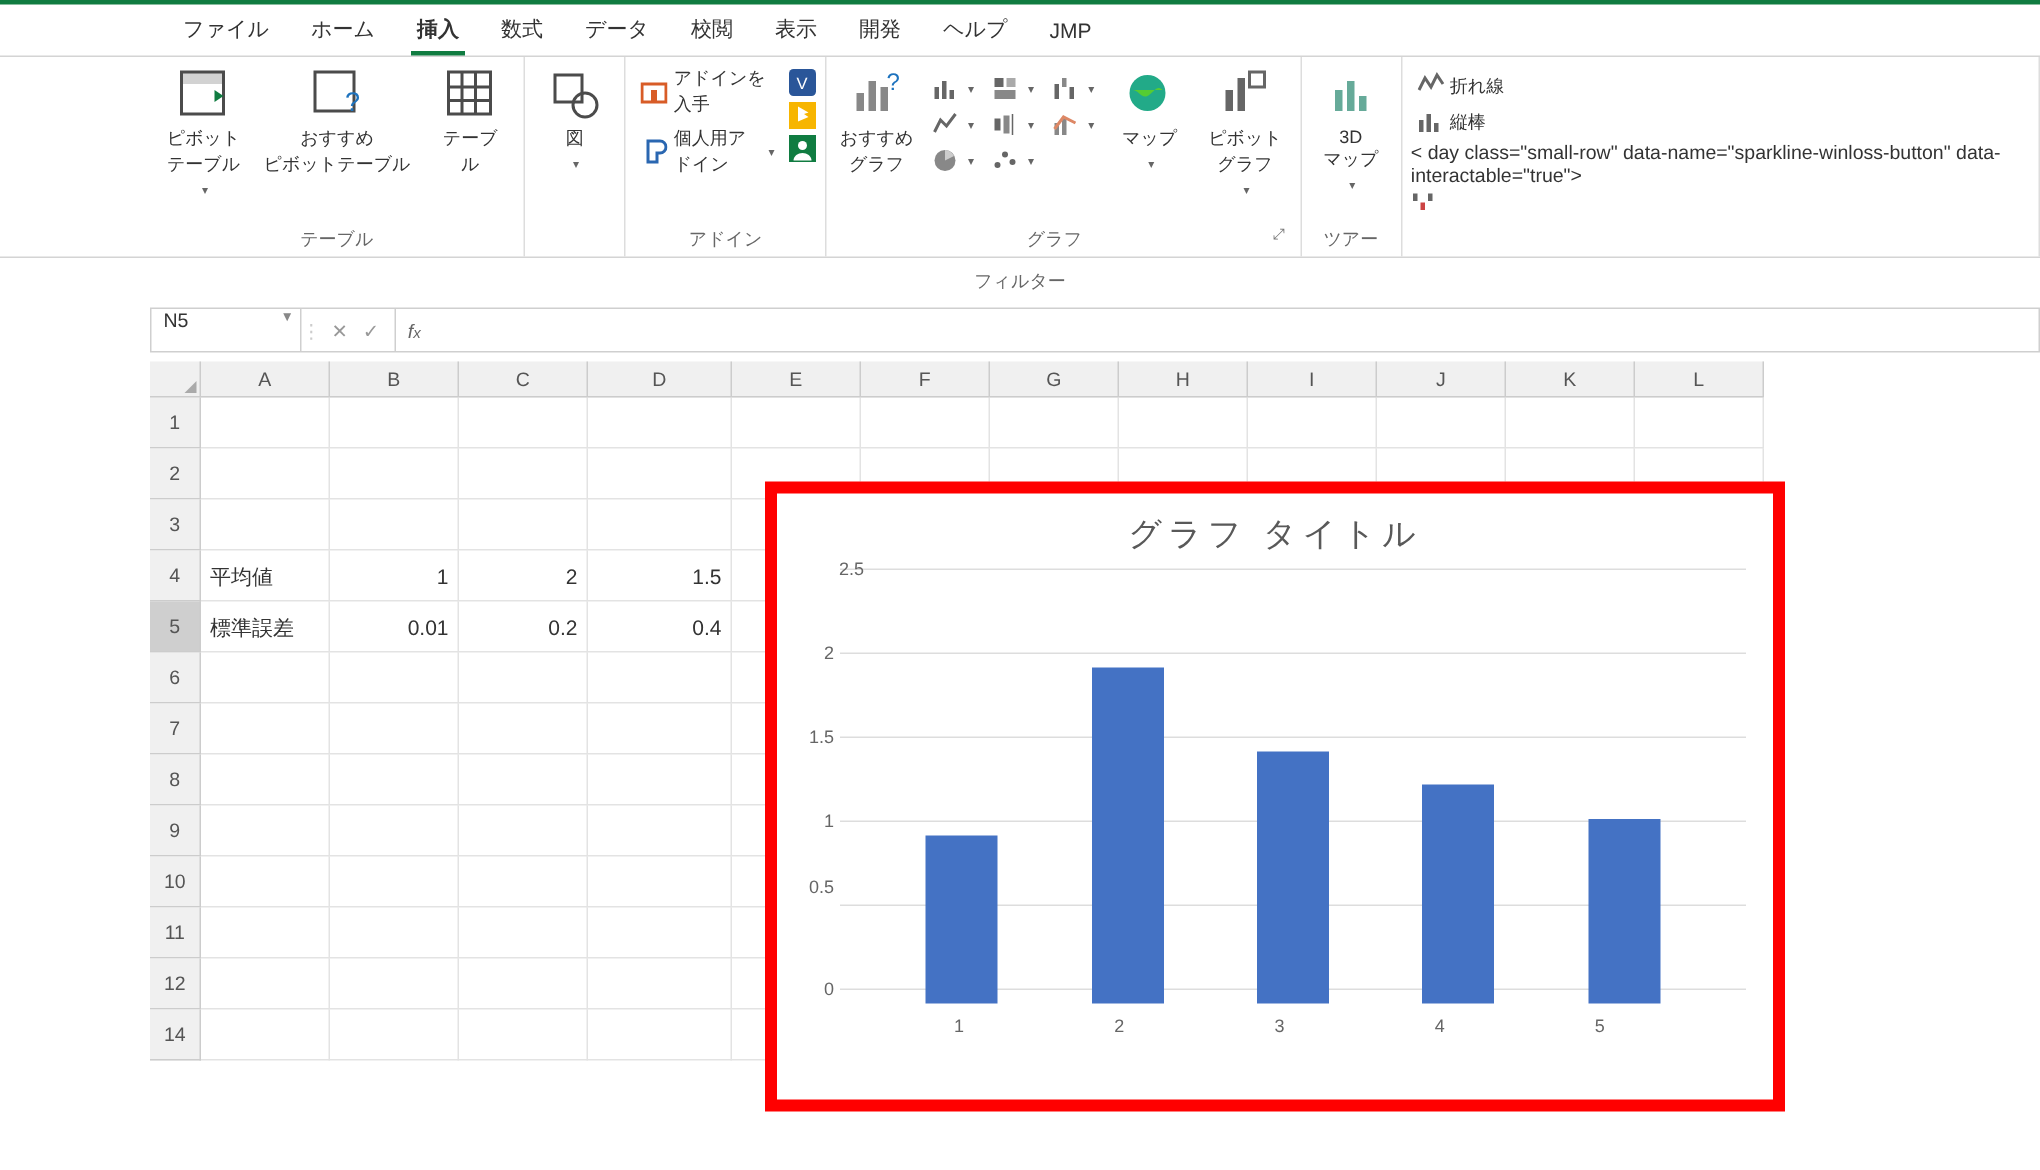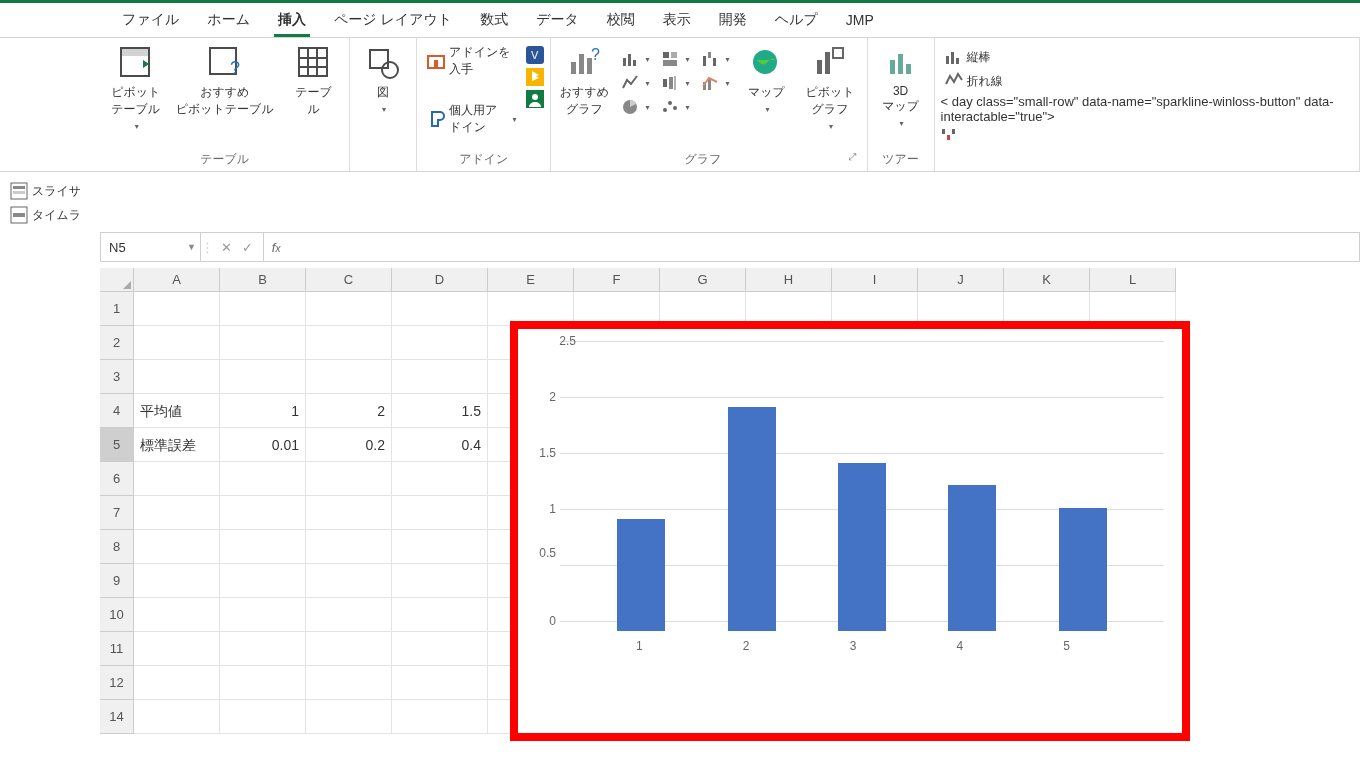--- a/index.html
+++ b/index.html
@@ -13,21 +13,21 @@
   .ribbon-group { display: flex; flex-direction: column; border-right: 1px solid #ddd; padding: 4px 6px 0 6px; }
   .ribbon-group-body { flex: 1; display: flex; align-items: flex-start; gap: 6px; }
   .ribbon-group-label { text-align: center; font-size: 12px; color: #666; padding: 3px 0; }
   .big-btn { display: flex; flex-direction: column; align-items: center; justify-content: flex-start; gap: 4px; padding: 4px 6px; font-size: 12px; text-align: center; cursor: pointer; min-width: 54px; }
   .big-btn .ico { width: 34px; height: 34px; }
   .small-row { display: flex; align-items: center; gap: 4px; font-size: 12px; padding: 2px 4px; cursor: pointer; }
   .mini-ico { width: 18px; height: 18px; flex-shrink: 0; }
   .col-stack { display: flex; flex-direction: column; gap: 2px; }
   .launcher { float: right; font-size: 10px; color: #777; padding-right: 4px; }
   .formula-bar { display: flex; align-items: center; height: 30px; border: 1px solid #cfcfcf; margin: 6px 0 6px 100px; }
-  .name-box { width: 100px; padding: 0 8px; font-size: 13px; border-right: 1px solid #cfcfcf; display:flex; align-items:center; height:100%; position:relative; }
+  .name-box { width: 100px; padding: 0 8px; font-size: 13px; border-right: 1px solid #cfcfcf; display:flex; height:100%; position:relative; }
   .name-box .dd { position:absolute; right:4px; color:#888; font-size:9px; }
   .fx-btns { display: flex; align-items: center; gap: 10px; padding: 0 10px; color: #999; border-right: 1px solid #cfcfcf; height:100%; }
   .fx-label { font-style: italic; color: #666; padding: 0 8px; text-align: center; }
   .grid { position: relative; margin-left: 100px; }
   .col-headers { display: flex; height: 24px; }
   .corner { width: 34px; background: #f0f0f0; border-right: 1px solid #ccc; border-bottom: 1px solid #ccc; position: relative; }
   .corner::after { content: ""; position: absolute; right: 2px; bottom: 2px; border-right: 8px solid #aaa; border-top: 8px solid transparent; }
   .col-h { flex: 0 0 86px; background: #f0f0f0; border-right: 1px solid #ccc; border-bottom: 1px solid #ccc; text-align: center; line-height: 24px; font-size: 13px; color: #555; }
   .col-h.D { flex-basis: 96px; }
   .row { display: flex; height: 34px; }
@@ -49,21 +49,20 @@
 </style>
 </head>
 <body>
 
 <div class="top-green"></div>
 
 <div class="menu-bar">
   <div class="menu-item">ファイル</div>
   <div class="menu-item">ホーム</div>
   <div class="menu-item active">挿入</div>
-  <div class="menu-item">ページ レイアウト</div>
   <div class="menu-item">数式</div>
   <div class="menu-item">データ</div>
   <div class="menu-item">校閲</div>
   <div class="menu-item">表示</div>
   <div class="menu-item">開発</div>
   <div class="menu-item">ヘルプ</div>
   <div class="menu-item">JMP</div>
 </div>
 
 <div class="ribbon">
@@ -111,21 +110,21 @@
           </svg>
         <span>図</span>
         <span class="drop-tri">▾</span>
       </div>
     </div>
     <div class="ribbon-group-label"></div>
   </div>
 
   <div class="ribbon-group">
     <div class="ribbon-group-body">
-      <div class="col-stack" style="gap:20px">
+      <div class="col-stack" style="gap:2px">
         <div class="small-row">
           <svg class="mini-ico">
               <rect x="1" y="4" width="16" height="12" fill="none" stroke="#d85c27" stroke-width="2"></rect>
               <rect x="7" y="8" width="4" height="8" fill="#d85c27"></rect>
             </svg>
           <span>アドインを入手</span>
         </div>
         <div class="small-row">
           <svg class="mini-ico">
               <path d="M5 2h8a4 4 0 010 8h-2v6H5z" fill="none" stroke="#2a67b1" stroke-width="2"></path>
@@ -269,63 +268,45 @@
       </div>
     </div>
     <div class="ribbon-group-label">ツアー</div>
   </div>
 
   <div class="ribbon-group">
     <div class="ribbon-group-body">
       <div class="col-stack" style="padding-top:4px">
         <div class="small-row">
             <svg class="mini-ico">
+              <polyline points="1,12 5,4 9,10 13,2 17,8" fill="none" stroke="#666" stroke-width="2"></polyline>
+            </svg>
+            <span>折れ線</span>
+          </div>
+        <div class="small-row">
+            <svg class="mini-ico">
               <rect x="1" y="8" width="3" height="8" fill="#666"></rect>
               <rect x="6" y="4" width="3" height="12" fill="#666"></rect>
               <rect x="11" y="10" width="3" height="6" fill="#666"></rect>
             </svg>
             <span>縦棒</span>
           </div>
-        <div class="small-row">
-            <svg class="mini-ico">
-              <polyline points="1,12 5,4 9,10 13,2 17,8" fill="none" stroke="#666" stroke-width="2"></polyline>
-            </svg>
-            <span>折れ線</span>
-          </div>
         &lt;
 
 day class="small-row" data-name="sparkline-winloss-button" data-interactable="true"&gt;<svg class="mini-ico">
             <rect x="1" y="3" width="3" height="5" fill="#666"></rect>
             <rect x="6" y="9" width="3" height="5" fill="#c44"></rect>
             <rect x="11" y="3" width="3" height="5" fill="#666"></rect>
           </svg></div>
       </div>
     </div>
   </div>
 
   <div class="ribbon-group" style="border-right:none">
-    <div class="ribbon-group-body">
-      <div class="col-stack" style="padding-top:4px">
-        <div class="small-row">
-          <svg class="mini-ico">
-            <rect x="1" y="1" width="16" height="16" fill="none" stroke="#666"></rect>
-            <rect x="3" y="4" width="12" height="3" fill="#888"></rect>
-            <rect x="3" y="9" width="12" height="3" fill="#ccc"></rect>
-          </svg>
-          <span>スライサ</span>
-        </div>
-        <div class="small-row">
-          <svg class="mini-ico">
-            <rect x="1" y="1" width="16" height="16" fill="none" stroke="#666"></rect>
-            <rect x="3" y="7" width="12" height="4" fill="#888"></rect>
-          </svg>
-          <span>タイムラ</span>
-        </div>
-      </div>
-    </div>
+    <div class="ribbon-group-label">フィルター</div>
   </div>
 
 <div class="formula-bar">
   <div class="name-box">
       <span>N5</span>
       <span class="dd">▼</span>
     </div>
   <div style="width:10px; color:#ccc; text-align:center">⋮</div>
   <div class="fx-btns">
     <span>✕</span>
@@ -542,20 +523,21 @@
       <div class="cell"></div>
       <div class="cell"></div>
       <div class="cell"></div>
       <div class="cell"></div>
       <div class="cell"></div>
       <div class="cell"></div>
     </div>
   </div>
 
 <div class="chart-wrap">
+  <div class="chart-title">グラフ タイトル</div>
   <div class="chart-area">
       <div class="ygrid" style="top: 280px;"></div>
       <div class="ylabel" style="top: 280px;">0</div>
       <div class="ygrid" style="top: 224px;"></div>
       <div class="ylabel" style="top: 212px;">0.5</div>
       <div class="ygrid" style="top: 168px;"></div>
       <div class="ylabel" style="top: 168px;">1</div>
       <div class="ygrid" style="top: 112px;"></div>
       <div class="ylabel" style="top: 112px;">1.5</div>
       <div class="ygrid" style="top: 56px;"></div>

